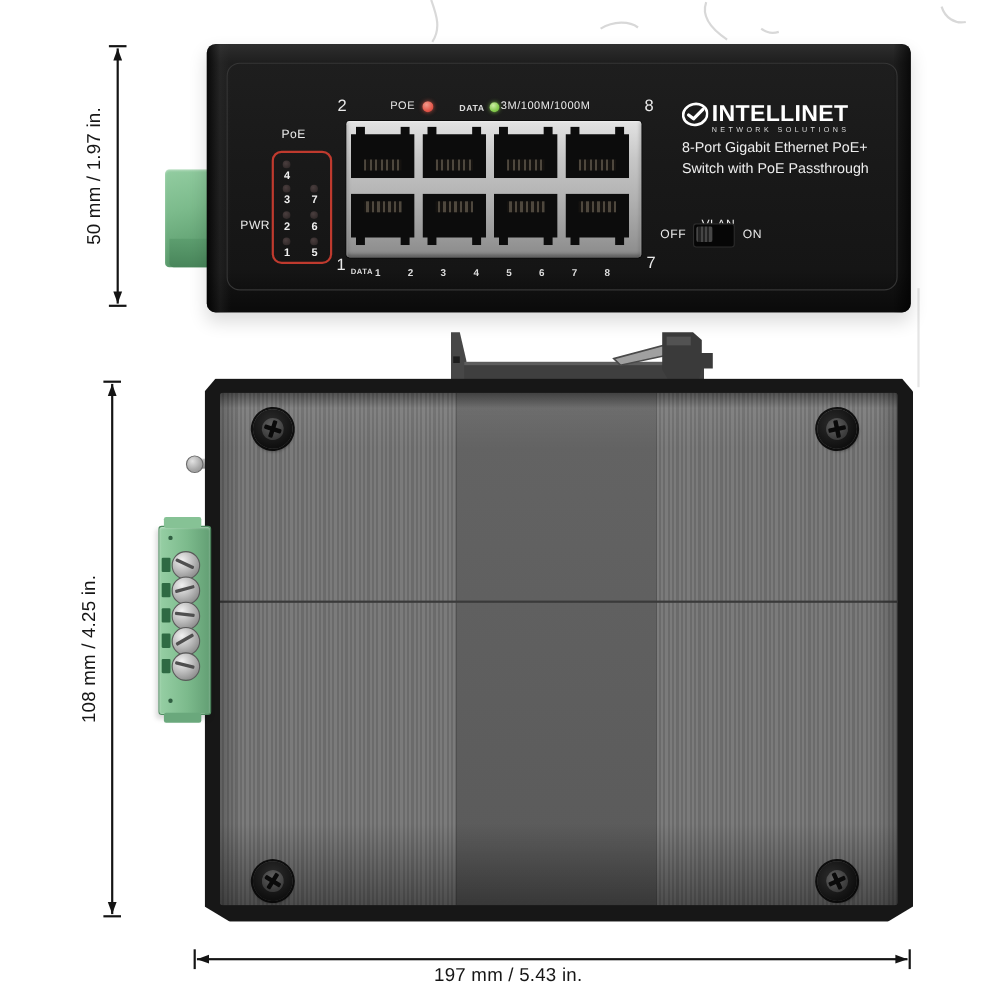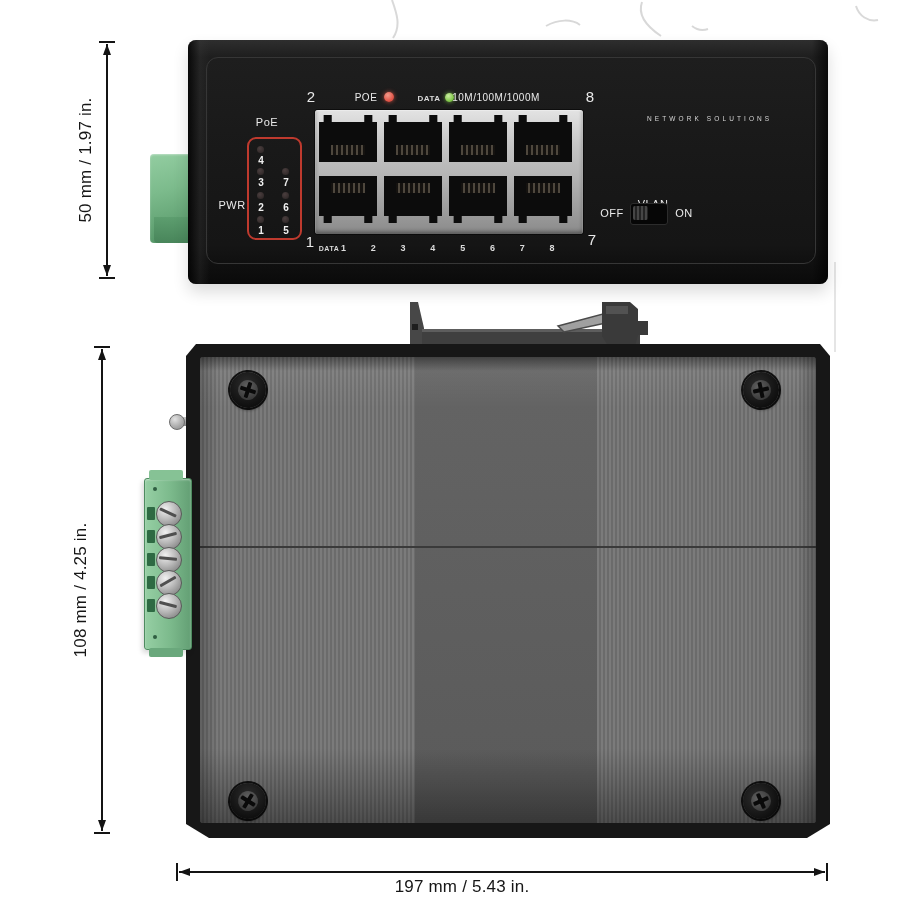--- a/index.html
+++ b/index.html
@@ -165,21 +165,21 @@
   <div class="front-device">
     <div class="bevel-l"></div>
     <div class="bevel-r"></div>
     <div class="front-groove"></div>
 
     <div class="abs ctr lab-big" style="left:123px;top:56px;">2</div>
     <div class="abs ctr lab-small" style="left:178px;top:57px;">POE</div>
     <div class="led red" style="left:196px;top:52px;"></div>
     <div class="abs ctr lab-tiny" style="left:241px;top:58px;">DATA</div>
     <div class="led green" style="left:257px;top:53px;"></div>
-    <div class="abs ctr lab-small" style="left:308px;top:57px;">10M/100M/1000M</div>
+    <div class="abs ctr lab-small" style="left:308px;top:57px;">3M/100M/1000M</div>
     <div class="abs ctr lab-big" style="left:402px;top:56px;">8</div>
 
     <div class="abs ctr lab-small" style="left:79px;top:82px;font-size:11px;">PoE</div>
     <div class="abs ctr lab-small" style="left:44px;top:165px;font-size:11px;">PWR</div>
     <div class="led-box">
       <div class="led-dot" style="left:8px;top:7px;"></div>
       <div class="led-dot" style="left:8px;top:29px;"></div>
       <div class="led-dot" style="left:8px;top:53px;"></div>
       <div class="led-dot" style="left:8px;top:77px;"></div>
       <div class="led-dot" style="left:33px;top:29px;"></div>
@@ -212,21 +212,32 @@
       <span class="lab-tiny" style="font-size:9px;">2</span>
       <span class="lab-tiny" style="font-size:9px;">3</span>
       <span class="lab-tiny" style="font-size:9px;">4</span>
       <span class="lab-tiny" style="font-size:9px;">5</span>
       <span class="lab-tiny" style="font-size:9px;">6</span>
       <span class="lab-tiny" style="font-size:9px;">7</span>
       <span class="lab-tiny" style="font-size:9px;">8</span>
     </div>
     <div class="abs ctr lab-big" style="left:404px;top:199px;">7</div>
 
+    <div class="brand-row">
+      <svg width="24" height="24" viewBox="0 0 24 24">
+        <ellipse cx="12" cy="12" rx="11" ry="9.5" fill="none" stroke="#ffffff" stroke-width="2.4" transform="rotate(-12 12 12)"></ellipse>
+        <path d="M6,12.5 L10.5,16 L19,7.5" fill="none" stroke="#ffffff" stroke-width="3" stroke-linecap="round" stroke-linejoin="round"></path>
+      </svg>
+      <span class="brand-name">INTELLINET</span>
+    </div>
     <div class="brand-tag">NETWORK SOLUTIONS</div>
+    <div class="prod-desc">
+      <div>8-Port Gigabit Ethernet PoE+</div>
+      <div>Switch with PoE Passthrough</div>
+    </div>
 
     <div class="abs ctr lab-small" style="left:465px;top:164px;font-size:11px;">VLAN</div>
     <div class="abs ctr lab-small" style="left:424px;top:173px;font-size:11px;">OFF</div>
     <div class="vlan-switch">
       <div class="vlan-knob"></div>
     </div>
     <div class="abs ctr lab-small" style="left:496px;top:173px;font-size:11px;">ON</div>
   </div>
 
   <svg class="din" width="260" height="52" viewBox="0 0 260 52">

